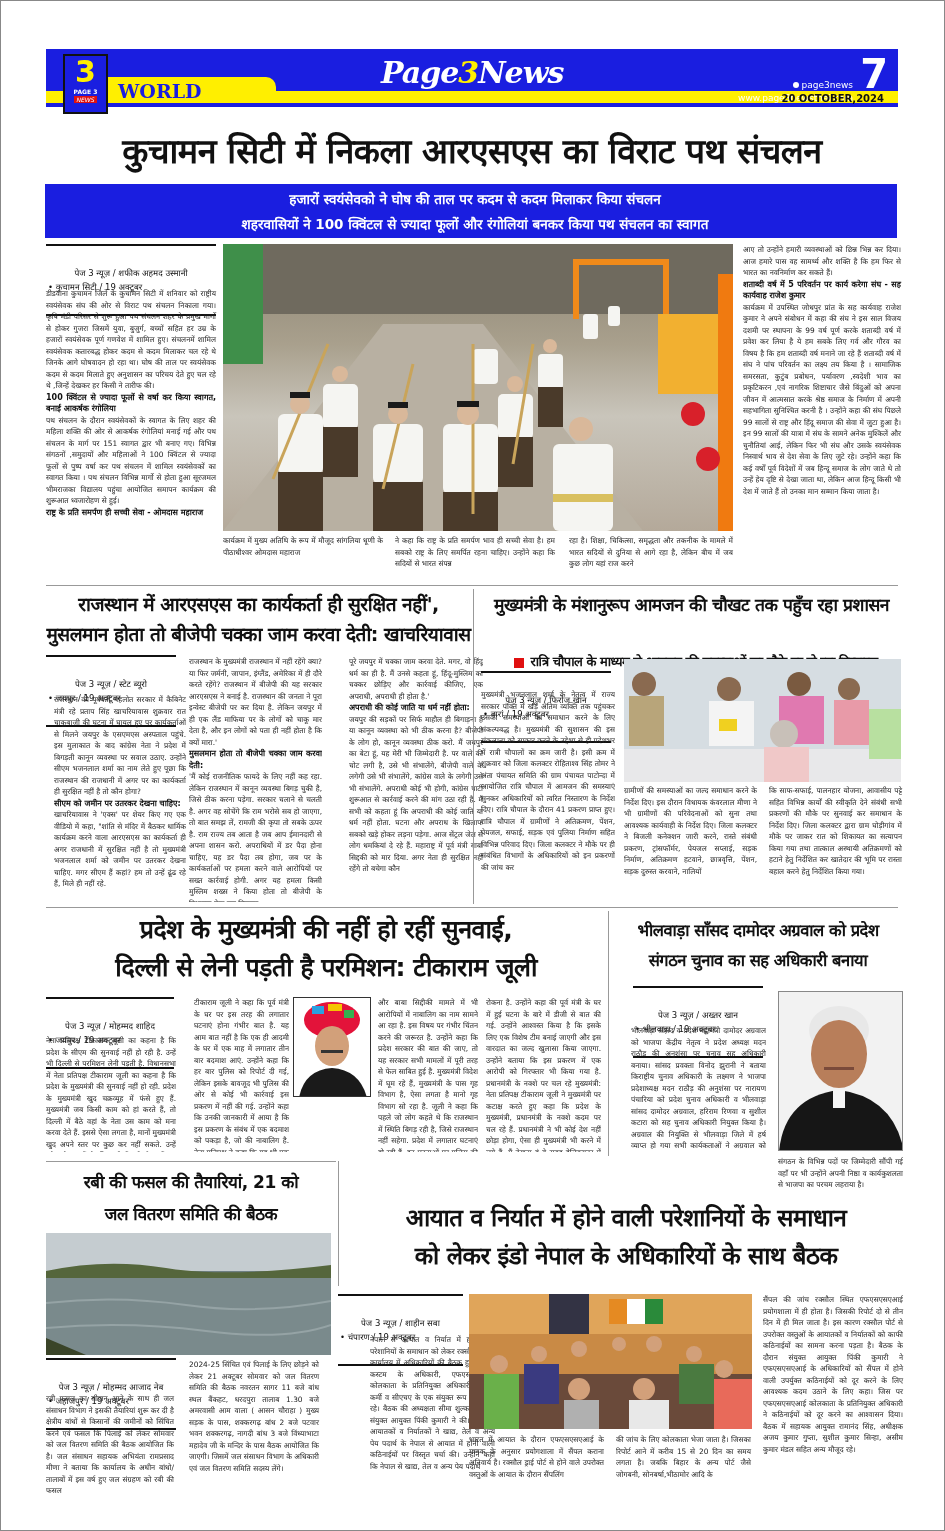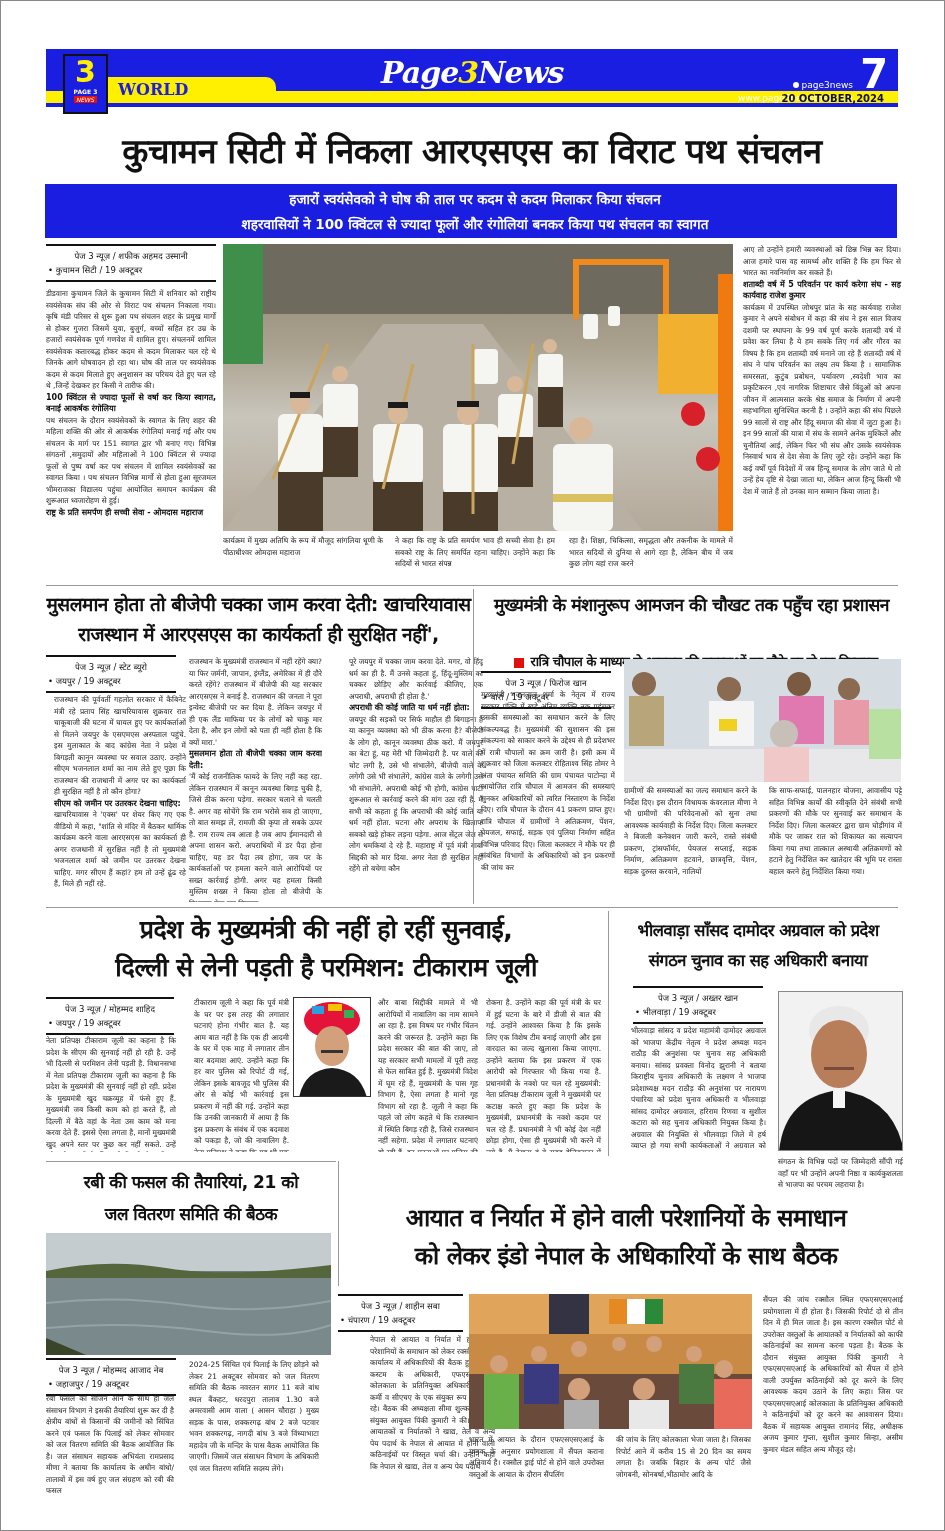--- a/index.html
+++ b/index.html
@@ -7,34 +7,34 @@
   .page { position: absolute; left: 0; top: 0; width: 945px; height: 1531px; border: 1px solid #888; }
 
   
   .masthead { position: absolute; left: 45px; top: 48px; width: 852px; height: 58px; background: #1a1ee0; }
   .masthead .yellow-strip { position: absolute; left: 0; bottom: 4px; width: 852px; height: 12px; background: #ffef00; }
   .masthead .world-tab { position: absolute; left: 30px; top: 28px; width: 200px; height: 26px; background: #ffef00; border-top-right-radius: 10px; }
   .logo-box { position: absolute; left: 17px; top: 5px; width: 45px; height: 60px; background: #1a1ee0; border: 2px solid #111; display: flex; flex-direction: column; align-items: center; justify-content: flex-start; z-index: 2; }
   .logo-box .num { color: #ffef00; font-size: 30px; font-weight: bold; font-family: "DejaVu Sans", sans-serif; line-height: 32px; }
   .logo-box .tag { color: #fff; font-size: 6px; font-weight: bold; }
   .logo-box .news { color: #fff; background: #e01010; font-size: 6px; font-style: italic; padding: 0 2px; margin-top: 1px; }
-  .world-label { position: absolute; left: 72px; top: 31px; color: #1a1ee0; font-size: 16px; font-weight: bold; font-family: "DejaVu Serif", serif; z-index: 2; text-align: right; }
+  .world-label { position: absolute; left: 72px; top: 31px; color: #1a1ee0; font-size: 19px; font-weight: bold; font-family: "DejaVu Serif", serif; z-index: 2; text-align: right; }
   .brand { position: absolute; left: 335px; top: 6px; color: #fff; font-size: 30px; font-family: "DejaVu Serif", serif; font-style: italic; font-weight: bold; letter-spacing: -1px; }
   .brand .three { color: #ffef00; }
   .social { position: absolute; right: 45px; top: 30px; color: #fff; font-size: 9px; text-align: right; line-height: 13px; }
   .social .dot { display: inline-block; width: 6px; height: 6px; background: #fff; border-radius: 50%; margin-right: 3px; }
   .page-num { position: absolute; right: 10px; top: 2px; color: #fff; font-size: 40px; font-weight: bold; font-family: "DejaVu Sans", sans-serif; }
   .date { position: absolute; right: 14px; bottom: 3px; color: #111; font-size: 10px; font-weight: bold; z-index: 2; }
 
   
   .hl { position: absolute; font-family: "DejaVu Sans", sans-serif; font-weight: bold; color: #111; text-align: center; letter-spacing: -0.5px; }
   .main-hl { left: 45px; top: 127px; width: 852px; font-size: 34px; line-height: 46px; }
   .blue-band { position: absolute; left: 44px; top: 183px; width: 852px; height: 54px; background: #1a1ee0; color: #fff; text-align: center; font-weight: bold; font-size: 13.5px; line-height: 25px; padding-top: 3px; padding-left: 8px; }
 
-  .byline { position: absolute; font-size: 8.5px; line-height: 14px; border-top: 2px solid #111; border-bottom: 2px solid #111; padding: 3px 2px; }
+  .byline { position: absolute; font-size: 8.5px; line-height: 14px; border-top: 2px solid #111; border-bottom: 2px solid #111; padding: 20px 2px; }
   .byline .center { text-align: center; }
   .txt { position: absolute; font-size: 7.4px; line-height: 11.5px; text-align: justify; color: #222; }
   .txt .sub { font-weight: bold; color: #111; font-size: 8px; }
   .photo { position: absolute; overflow: hidden; }
 
   .rule-v { position: absolute; width: 1px; background: #999; }
   .rule-h { position: absolute; height: 1px; background: #999; }
   .red-sq { display: inline-block; width: 10px; height: 10px; background: #e01010; margin-right: 6px; vertical-align: middle; }
 </style>
 </head>
@@ -148,22 +148,22 @@
   </div>
   <div class="txt" style="left:742px; top:243px; width:158px; height:335px;">
     <span>आए तो उन्होंने हमारी व्यवस्थाओं को छिन्न भिन्न कर दिया। आज हमारे पास वह सामर्थ्य और शक्ति है कि हम फिर से भारत का नवनिर्माण कर सकते हैं।</span>
     <div class="sub">शताब्दी वर्ष में 5 परिवर्तन पर कार्य करेगा संघ - सह कार्यवाह राजेश कुमार</div>
     <span>कार्यक्रम में उपस्थित जोधपुर प्रांत के सह कार्यवाह राजेश कुमार ने अपने संबोधन में कहा की संघ ने इस साल विजय दशमी पर स्थापना के 99 वर्ष पूर्ण करके शताब्दी वर्ष में प्रवेश कर लिया है  ये हम सबके लिए गर्व और गौरव का विषय है कि हम शताब्दी वर्ष मनाने जा रहे हैं शताब्दी वर्ष में संघ ने पांच परिवर्तन का लक्ष्य तय किया है । सामाजिक समरसता, कुटुंब प्रबोधन, पर्यावरण ,स्वदेशी भाव का प्रकृटिकरन ,एवं नागरिक शिष्टाचार जैसे बिंदुओं को अपना जीवन में आत्मसात करके श्रेष्ठ समाज के निर्माण में अपनी सहभागिता सुनिश्चित करनी है । उन्होंने कहा की  संघ पिछले 99 सालों से राष्ट्र और हिंदू समाज की सेवा में जुटा हुआ है। इन 99 सालों की यात्रा में संघ के सामने अनेक मुश्किलें और चुनौतियां आई, लेकिन फिर भी संघ और उसके स्वयंसेवक निस्वार्थ भाव से देश सेवा के लिए जुटे रहे। उन्होंने कहा कि कई वर्षों पूर्व विदेशों में जब हिन्दू समाज के लोग जाते थे तो उन्हें हेय दृष्टि से देखा जाता था, लेकिन आज हिन्दू किसी भी देश में जाते हैं तो उनका मान सम्मान किया जाता है।</span>
   </div>
 
   <div class="rule-h" style="left:45px; top:584px; width:852px;"></div>
 
   <div class="hl" style="left:45px; top:588px; width:425px; font-size:19px; line-height:30px;">
+    <div>राजस्थान में आरएसएस का कार्यकर्ता ही सुरक्षित नहीं',</div>
     <div>मुसलमान होता तो बीजेपी चक्का जाम करवा देती: खाचरियावास</div>
-    <div>राजस्थान में आरएसएस का कार्यकर्ता ही सुरक्षित नहीं',</div>
   </div>
   <div class="byline" style="left:45px; top:654px; width:130px;">
     <div class="center">पेज 3 न्यूज़ / स्टेट ब्यूरो</div>
     <div>• <span>जयपुर  / 19  अक्टूबर</span></div>
   </div>
   <div class="txt" style="left:45px; top:693px; width:132px; height:208px; overflow:hidden;margin-left:8px;">
     <span>राजस्थान की पूर्ववर्ती गहलोत सरकार में कैबिनेट मंत्री रहे प्रताप सिंह खाचरियावास शुक्रवार रात चाकूबाजी की घटना में घायल हुए पर कार्यकर्ताओं से मिलने जयपुर के एसएमएस अस्पताल पहुंचे. इस मुलाकात के बाद कांग्रेस नेता ने प्रदेश में बिगड़ती कानून व्यवस्था पर सवाल उठाए. उन्होंने सीएम भजनलाल शर्मा का नाम लेते हुए पूछा कि राजस्थान की राजधानी में अगर पर का कार्यकर्ता ही सुरक्षित नहीं है तो कौन होगा?</span>
     <div class="sub">सीएम को जमीन पर उतरकर देखना चाहिए:</div>
     <span>खाचरियावास ने 'एक्स' पर शेयर किए गए एक वीडियो में कहा, "शांति से मंदिर में बैठकर धार्मिक कार्यक्रम करने वाला आरएसएस का कार्यकर्ता ही अगर राजधानी में सुरक्षित नहीं है तो मुख्यमंत्री भजनलाल शर्मा को जमीन पर उतरकर देखना चाहिए. मगर सीएम हैं कहां? हम तो उन्हें ढूंढ रहे हैं, मिले ही नहीं रहे.</span>
   </div>

